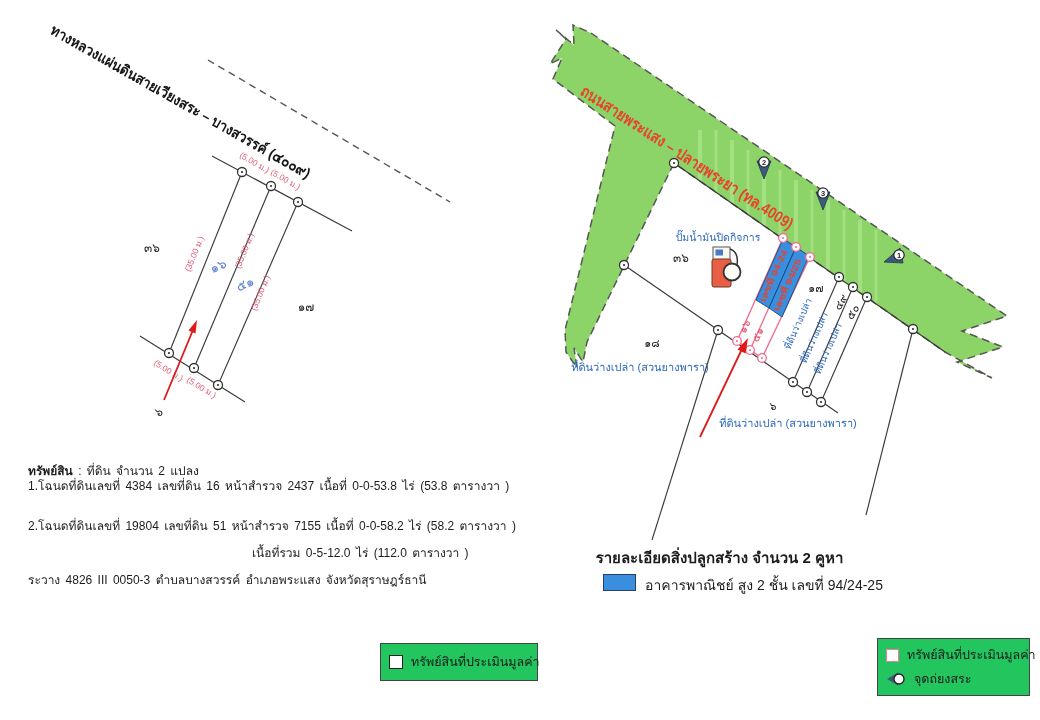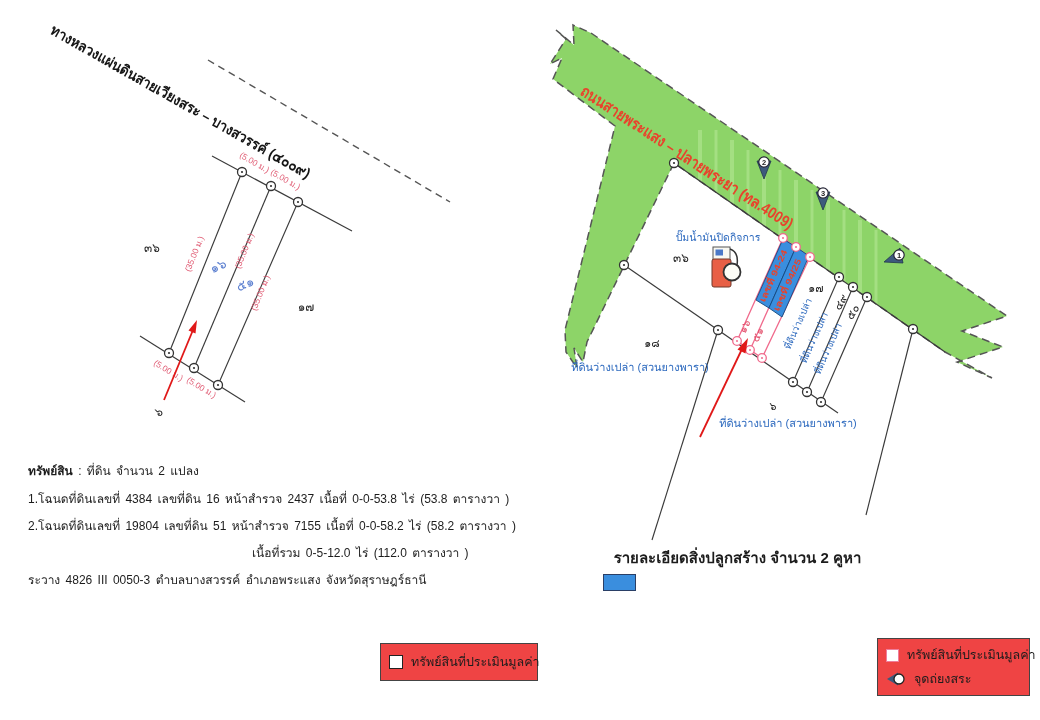--- a/index.html
+++ b/index.html
@@ -14,21 +14,21 @@
   .dim{fill:#e05c74;font-size:8.5px;}
   .bnum{fill:#5b7fd0;font-size:13px;}
   .knum{fill:#222;font-size:12px;}
   .knum2{fill:#222;font-size:11px;}
   .bluelab{fill:#2f6bbf;font-size:11px;}
   .striplab{fill:#2f6bbf;font-size:9.5px;}
   .rednum{fill:#e34f6b;font-size:10.5px;}
   .bldglab{fill:#e8432c;font-size:8.5px;font-weight:bold;}
   .mnum{fill:#222;font-size:7.5px;font-weight:bold;}
   .txtline{position:absolute;white-space:nowrap;font-size:12px;word-spacing:2px;}
-  .legendbox{position:absolute;border:1.3px solid #444;background:#ef4444;display:flex;flex-direction:column;justify-content:center;gap:4px;padding:4px 8px;box-sizing:border-box;}
+  .legendbox{position:absolute;border:1.3px solid #444;background:#22c55e;display:flex;flex-direction:column;justify-content:center;gap:4px;padding:4px 8px;box-sizing:border-box;}
   .lrow{display:flex;align-items:center;gap:8px;font-size:12.5px;white-space:nowrap;}
   .sq{display:inline-block;width:14px;height:14px;background:#fff;border:1.6px solid #222;box-sizing:border-box;flex:none;}
   .sqpink{display:inline-block;width:13px;height:13px;background:#fff;border:1.4px solid #ef7d9b;box-sizing:border-box;flex:none;}
   .swatch{position:absolute;width:33px;height:17px;background:#3a8ede;border:1.5px solid #2a3f66;box-sizing:border-box;}
   .sectitle{position:absolute;font-weight:bold;font-size:15px;text-align:center;}
   .secitem{position:absolute;font-size:14px;white-space:nowrap;}
 </style>
 </head>
 <body>
 
@@ -210,35 +210,36 @@
         <polygon points="748,338 745.5,353.5 737.5,349.5" fill="#e01818"></polygon>
       </g>
     </g>
   </svg>
 
   <div>
     <div class="txtline" style="left:28px;top:461px;">
       <span style="font-weight:bold">ทรัพย์สิน</span>
       <span>: ที่ดิน จำนวน 2 แปลง</span>
     </div>
-    <div class="txtline" style="left:28px;top:489px;">1.โฉนดที่ดินเลขที่ 4384 เลขที่ดิน 16 หน้าสำรวจ 2437 เนื้อที่ 0-0-53.8 ไร่ (53.8 ตารางวา )</div>
+    <div class="txtline" style="left:28px;top:476px;">1.โฉนดที่ดินเลขที่ 4384 เลขที่ดิน 16 หน้าสำรวจ 2437 เนื้อที่ 0-0-53.8 ไร่ (53.8 ตารางวา )</div>
     <div class="txtline" style="left:28px;top:516px;text-align:center;">2.โฉนดที่ดินเลขที่ 19804 เลขที่ดิน 51 หน้าสำรวจ 7155 เนื้อที่ 0-0-58.2 ไร่ (58.2 ตารางวา )</div>
     <div class="txtline" style="left:252px;top:543px;">เนื้อที่รวม 0-5-12.0 ไร่ (112.0 ตารางวา )</div>
     <div class="txtline" style="left:28px;top:570px;text-align:center;">ระวาง 4826 III 0050-3 ตำบลบางสวรรค์ อำเภอพระแสง จังหวัดสุราษฎร์ธานี</div>
   </div>
 
   <div class="legendbox" style="left:380px;top:643px;width:158px;height:38px;">
     <div class="lrow">
       <span class="sq"></span>
       <span>ทรัพย์สินที่ประเมินมูลค่า</span>
     </div>
   </div>
 
-  <div class="sectitle" style="left:590px;top:546px;width:295px;">รายละเอียดสิ่งปลูกสร้าง จำนวน 2 คูหา</div>
+  <div class="sectitle" style="left:572px;top:546px;width:295px;">รายละเอียดสิ่งปลูกสร้าง จำนวน 2 คูหา</div>
   <div class="swatch" style="left:603px;top:574px;"></div>
+  <div class="secitem" style="left:645px;top:574px;">อาคารพาณิชย์ สูง 2 ชั้น เลขที่ 94/24-25</div>
 
   <div class="legendbox" style="left:877px;top:638px;width:153px;height:58px;">
     <div class="lrow">
       <span class="sqpink"></span>
       <span>ทรัพย์สินที่ประเมินมูลค่า</span>
     </div>
     <div class="lrow">
       <svg width="20" height="16" viewBox="0 0 20 16" style="position:static;flex:none;">
         <polygon points="1,8 12,1.5 12,14.5" fill="#3d5a7d"></polygon>
         <circle cx="13" cy="8" r="5" fill="#fff" stroke="#222" stroke-width="1.3"></circle>

